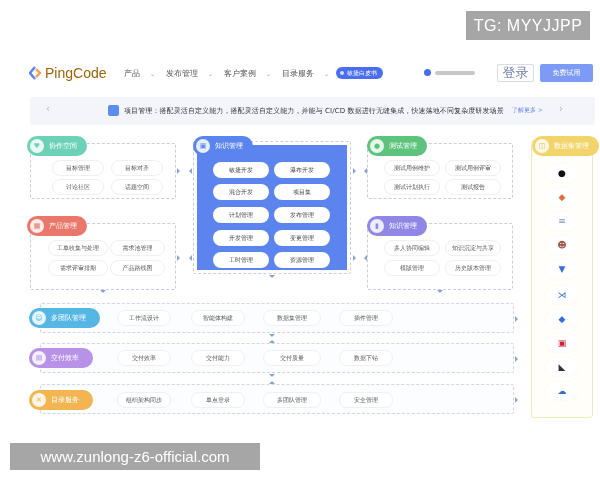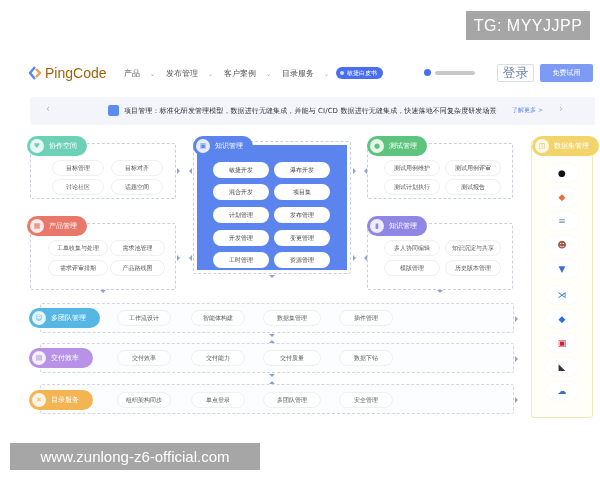--- a/index.html
+++ b/index.html
@@ -117,21 +117,21 @@
     <span class="phone-icon"></span>
     <span class="phone-num"></span>
   </div>
   <div class="login-btn">登录</div>
   <div class="trial-btn">免费试用</div>
 </div>
 
 <div class="banner">
   <span class="arrow left">‹</span>
   <span class="banner-icon"></span>
-  <span class="banner-text">项目管理：标准化研发管理模型，数据进行无缝集成，并能与 CI/CD 数据进行无缝集成，快速落地不同复杂度研发场景</span>
+  <span class="banner-text">项目管理：搭配灵活自定义能力，搭配灵活自定义能力，并能与 CI/CD 数据进行无缝集成，快速落地不同复杂度研发场景</span>
   <span class="banner-more">了解更多 &gt;</span>
   <span class="arrow right">›</span>
 </div>
 
 <div class="module" style="left:30px; top:143px; width:146px; height:56px;"></div>
 <div class="pill-header" style="left:27px; top:136px; background:#6dd1b8;">
   <span class="hicon">
       <span style="color:#6dd1b8;">♥</span>
     </span>
   <span>协作空间</span>

